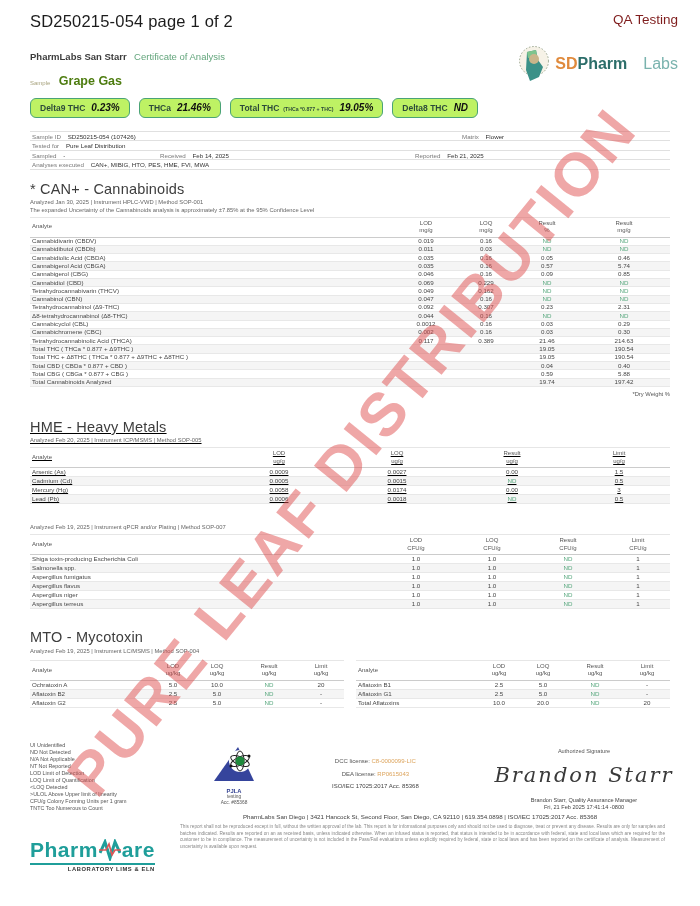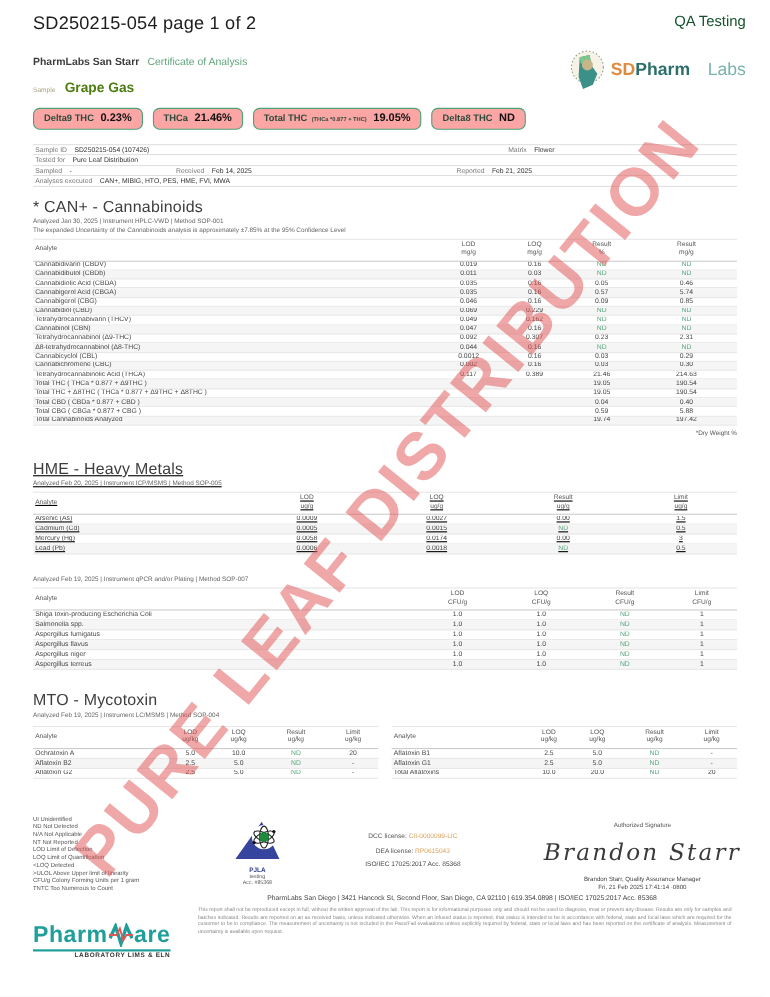--- a/index.html
+++ b/index.html
@@ -7,40 +7,40 @@
   .page { position:relative; width:700px; height:906px; background:#ffffff; margin:0 auto; overflow:hidden; }
 
   
   .watermark { position:absolute; left:352px; top:452px; transform:translate(-50%,-50%) rotate(-51deg);
     font-size:61px; font-weight:700; letter-spacing:3px; white-space:nowrap;
     color:rgba(223,80,80,0.5); z-index:40; pointer-events:none; }
 
   
   .topbar { display:flex; justify-content:space-between; align-items:flex-start; padding:12px 22px 0 30px; }
   .doc-title { font-size:16.5px; color:#1c1c1c; font-weight:500; letter-spacing:0.2px; }
-  .qa { font-size:13.5px; color:#14532d; }
+  .qa { font-size:13.5px; color:#7f1d1d; }
   .labline { margin:15px 30px 0; }
   .labname { font-size:9.5px; font-weight:700; color:#3c3c3c; }
   .certlabel { font-size:9.5px; color:#64a67d; margin-left:3px; }
   .sampleline { margin:7px 30px 0; }
   .sample-lbl { font-size:6px; color:#a8a37e; margin-right:4px; }
   .sample-name { font-size:12.5px; font-weight:700; color:#4d7c0f; }
 
   .logo { position:absolute; right:22px; top:44px; display:flex; align-items:center; z-index:5; }
   .logo-mark { width:38px; height:40px; margin-right:2px; }
   .logo-sd { font-size:16px; font-weight:700; color:#e08a3c; }
   .logo-pharm { font-size:16px; font-weight:600; color:#2c6e6a; }
   .logo-labs { font-size:16px; font-weight:400; color:#7ab3ae;padding-left:16px; }
 
   .badges { display:flex; gap:9px; margin:9px 30px 0; }
   .badge { display:inline-flex; align-items:baseline; gap:4px; border:1.5px solid #4aa377;
-    background:#fca5a5; border-radius:6px; padding:3px 9px 4px; }
+    background:#bef264; border-radius:6px; padding:3px 9px 4px; }
   .badge .blbl { font-size:8.5px; font-weight:600; color:#2c4a3a; }
   .badge .bsub { font-size:5.2px; font-weight:600; color:#2c4a3a; }
-  .badge .bval { font-size:10px; font-weight:800; color:#101010; margin-left:2px; }
+  .badge .bval { font-size:10px; font-weight:800; color:#101010; margin-left:2px;font-style:italic; }
 
   
   .info { margin:13px 30px 0; border-top:1px solid #e0e0e0; }
   .info-row { position:relative; border-bottom:1px solid #e0e0e0; padding:1.8px 2px; font-size:6.2px; color:#666; height:9.4px; line-height:1; }
   .info-row .ilbl { color:#777; margin-right:5px; }
   .info-row .ival { color:#333; }
   .abs1 { position:absolute; left:432px; top:1.8px; }
   .abs2 { position:absolute; left:130px; top:1.8px; }
   .abs3 { position:absolute; left:385px; top:1.8px; }
 

